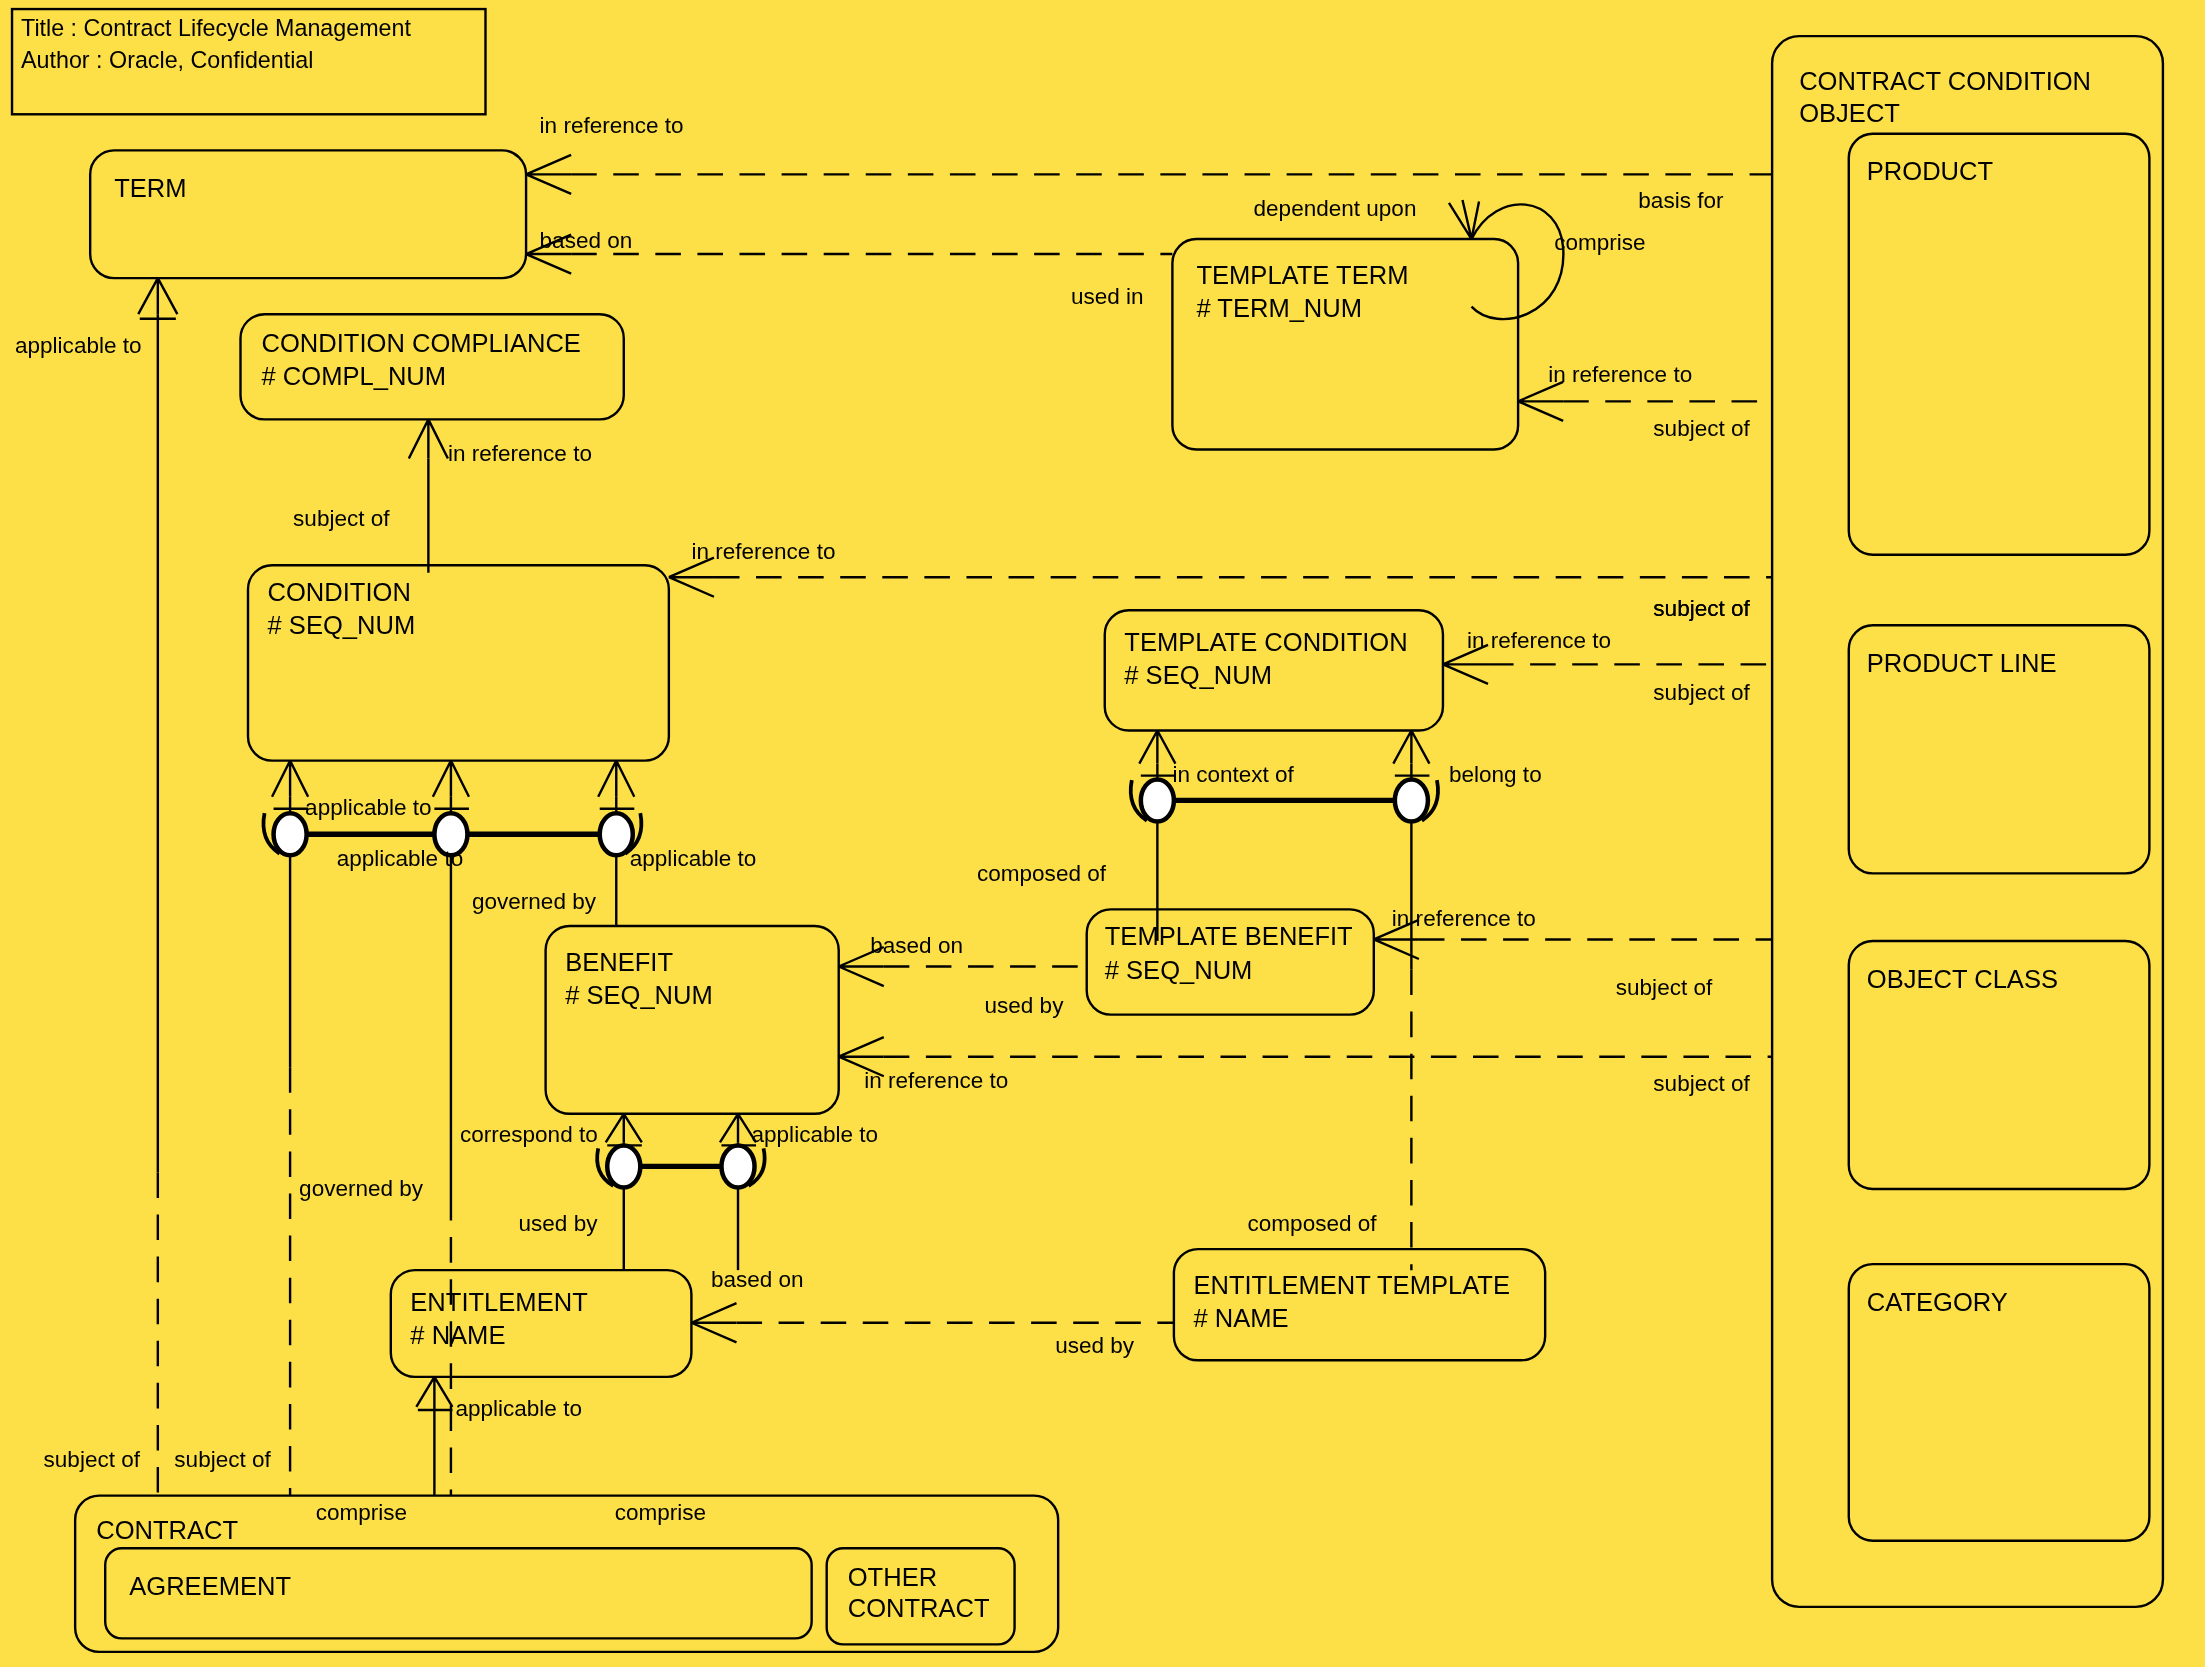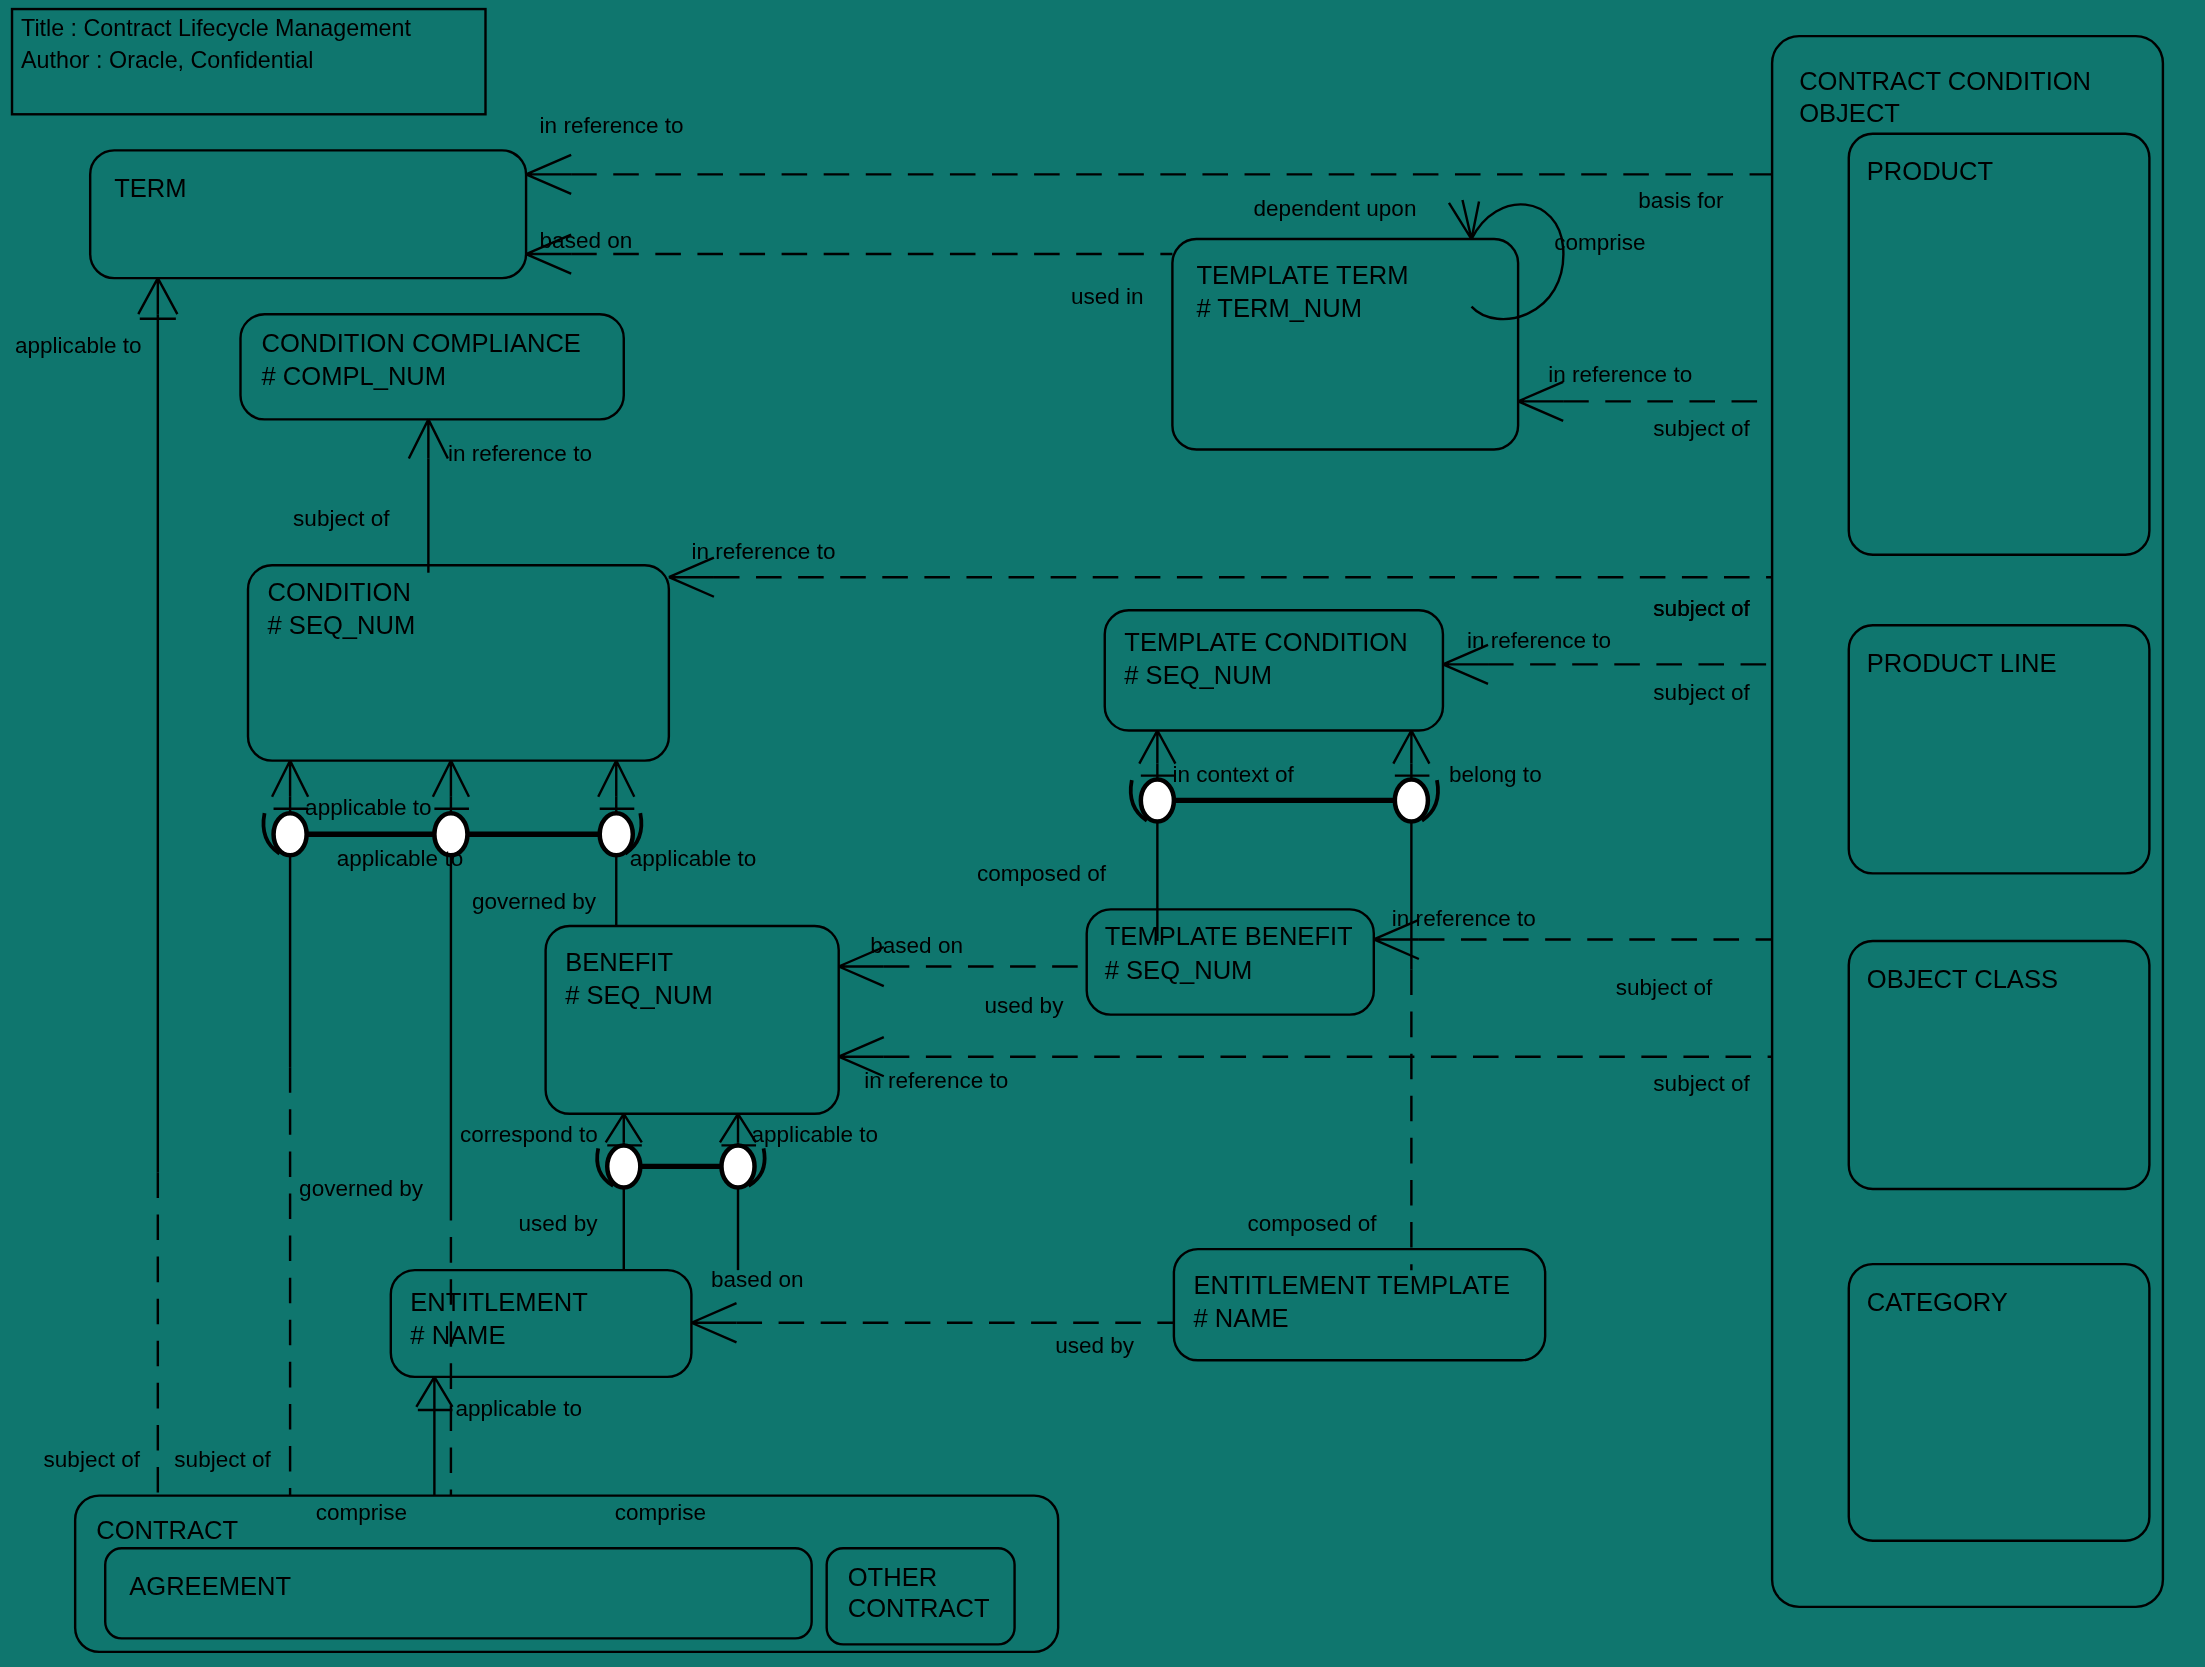--- a/index.html
+++ b/index.html
@@ -1,17 +1,17 @@
 <!DOCTYPE html>
 <html style="font-size:12px"><head>
 <meta charset="utf-8">
 <style>
   html,body{margin:0;padding:0;background:#ffffff;}
   body{font-family:"Liberation Sans", sans-serif;}
-  #stage{position:relative;width:2205px;height:1667px;background:#0f766e;overflow:hidden;}
+  #stage{position:relative;width:2205px;height:1667px;background:#fde047;overflow:hidden;}
   svg#diagram{position:absolute;left:0;top:0;width:2205px;height:1667px;}
   .ent-label{font-family:"Liberation Sans", sans-serif;font-size:34px;fill:#000;}
   .ent-attr{font-family:"Liberation Sans", sans-serif;font-size:34px;fill:#000;}
   .rel-label{font-family:"Liberation Sans", sans-serif;font-size:30px;fill:#000;}
   .title-text{font-family:"Liberation Sans", sans-serif;font-size:31px;fill:#000;}
   .grp-label{font-family:"Liberation Sans", sans-serif;font-size:34px;fill:#000;}
   .box{fill:none;stroke:#000;stroke-width:3.2;}
   .boxsq{fill:none;stroke:#000;stroke-width:3.2;}
   .solid{stroke:#000;stroke-width:3.2;fill:none;}
   .dash{stroke:#000;stroke-width:3.2;fill:none;stroke-dasharray:34 22;}

